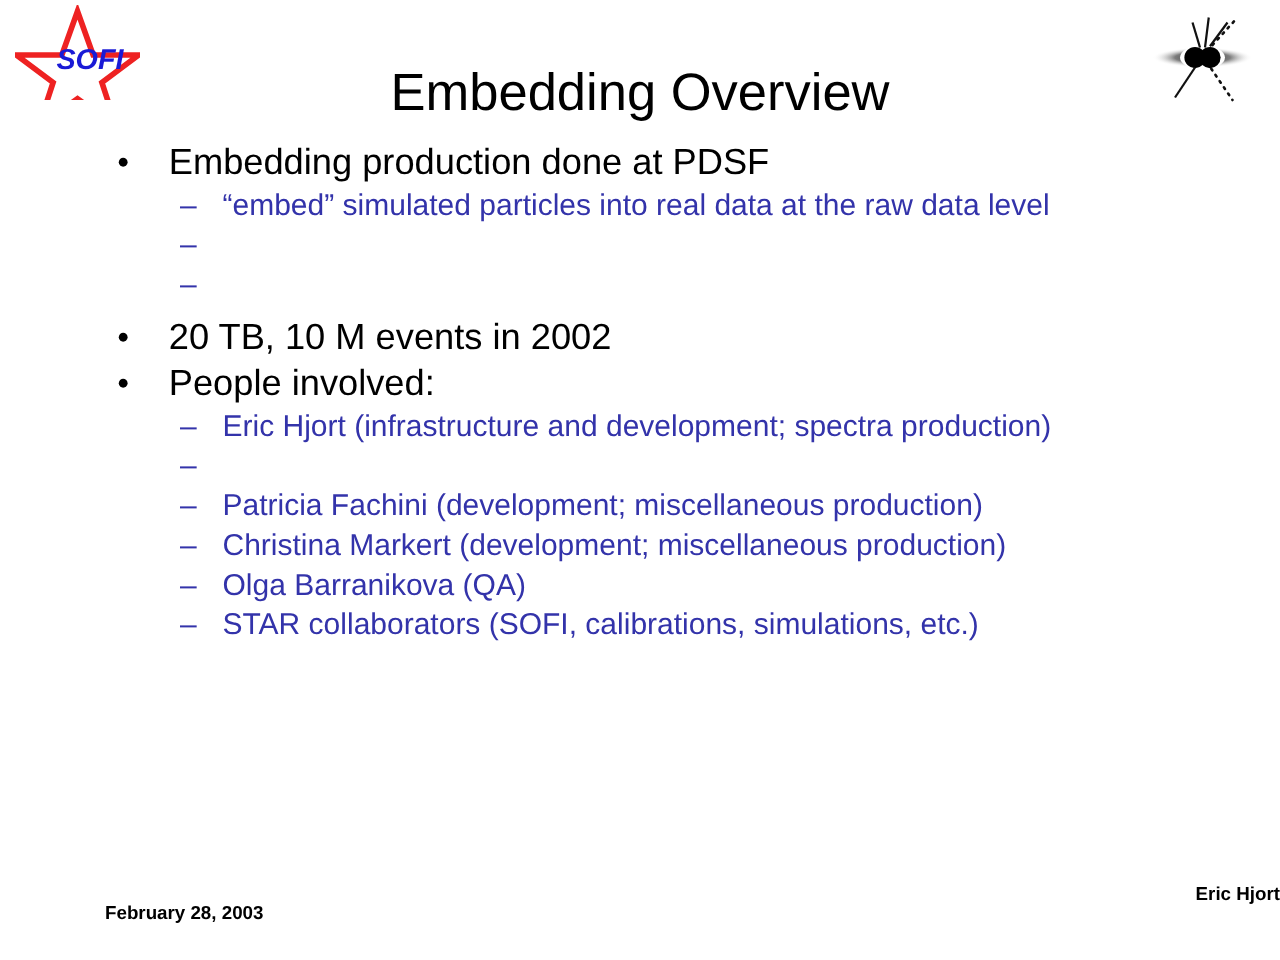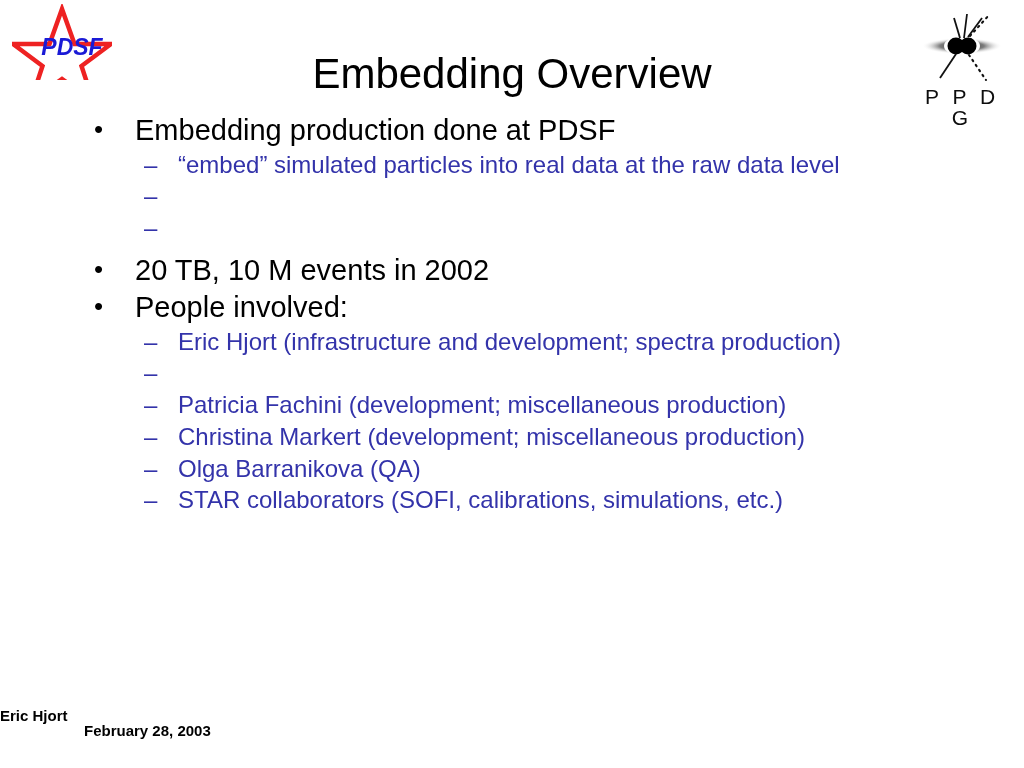--- a/index.html
+++ b/index.html
@@ -136,34 +136,34 @@
     font-size: 15px;
     font-weight: bold;
     color: #000000;
     margin-top: 15px;
   }
   #footer-author {
     position: absolute;
     left: 0;
     top: 707px;
     width: 1024px;
-    text-align: left;
+    text-align: right;
     font-size: 15px;
     font-weight: bold;
     color: #000000;
   }
 </style>
 </head>
 <body>
 
 <div id="star-logo">
   <svg width="100" height="76" viewBox="0 0 100 76">
     <polygon points="50,5 62.5,40 99,40 69.5,62 81,97 50,75 19,97 30.5,62 1,40 37.5,40" fill="none" stroke="#ee2222" stroke-width="4.5" stroke-linejoin="miter"></polygon>
   </svg>
-  <div class="star-word">PDSF</div>
+  <div class="star-word">SOFI</div>
 </div>
 
 <div id="ppdg-logo">
   <svg width="100" height="80" viewBox="0 0 100 80">
     <defs>
       <radialGradient id="lensGrad" cx="50%" cy="50%" r="50%">
         <stop offset="0%" stop-color="#111111" stop-opacity="0.95"></stop>
         <stop offset="55%" stop-color="#444444" stop-opacity="0.7"></stop>
         <stop offset="100%" stop-color="#ffffff" stop-opacity="0"></stop>
       </radialGradient>
@@ -202,21 +202,20 @@
       <line x1="48" y1="32" x2="42" y2="12"></line>
       <line x1="52" y1="32" x2="55" y2="8"></line>
       <line x1="56" y1="31" x2="70" y2="12"></line>
       <line x1="44" y1="48" x2="28" y2="72"></line>
     </g>
     <g stroke="#111111" stroke-width="2.1" fill="none" stroke-linecap="round" stroke-dasharray="1.5 4.5">
       <line x1="58" y1="30" x2="78" y2="8"></line>
       <line x1="57" y1="49" x2="74" y2="74"></line>
     </g>
   </svg>
-  <div class="ppdg-word">P P D G</div>
 </div>
 
 <h1 id="slide-title">Embedding Overview</h1>
 
 <div id="slide-body">
 
   <div class="bullet-l1">
     <span class="marker">•</span>
     <span class="text">Embedding production done at PDSF</span>
   </div>

